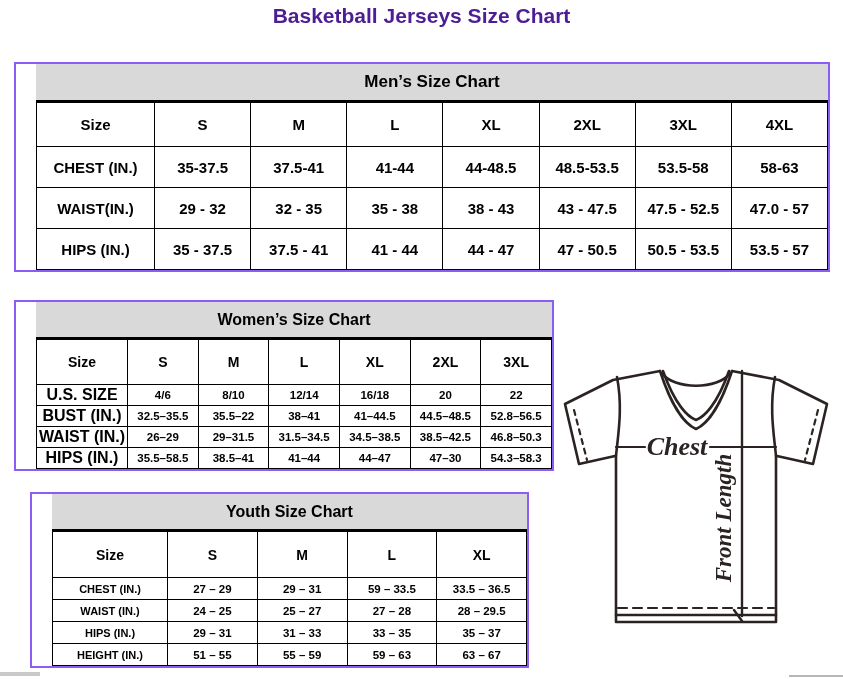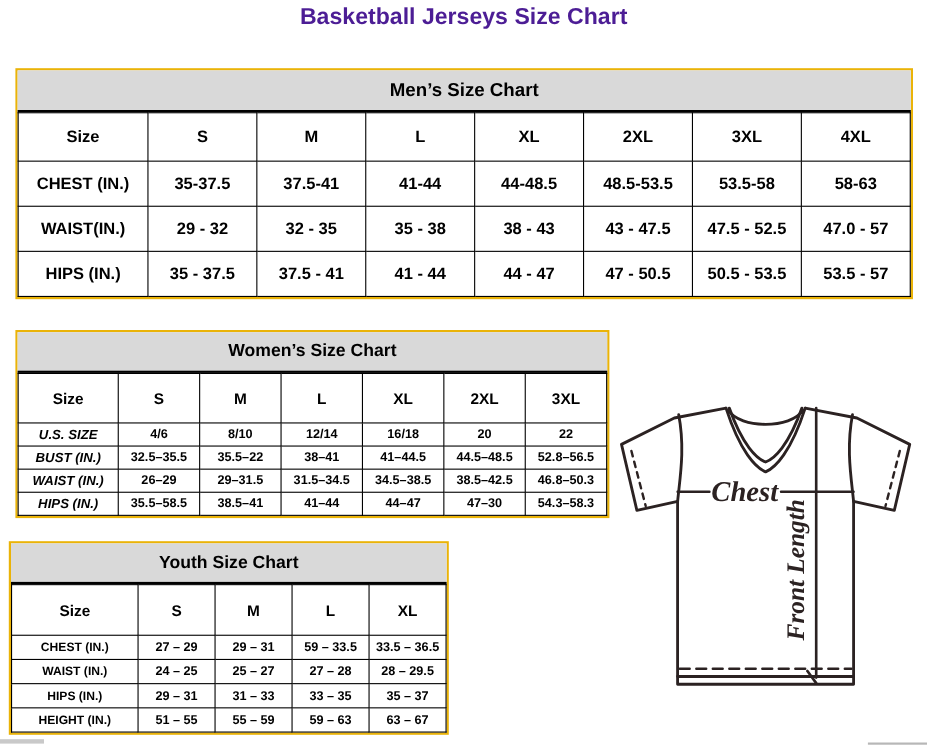--- a/index.html
+++ b/index.html
@@ -6,21 +6,21 @@
   body{
     width:843px;height:679px;position:relative;background:#ffffff;
     font-family:"Liberation Sans","DejaVu Sans",sans-serif;
     overflow:hidden;
   }
   .page-title{
     position:absolute;left:0;top:4px;width:843px;text-align:center;
     font-size:21px;font-weight:bold;color:#4c1d95;letter-spacing:0px;
   }
   .chart-block{
-    position:absolute;border:2px solid #eab308;background:#fff;box-sizing:border-box;
+    position:absolute;border:2px solid #8b5cf6;background:#fff;box-sizing:border-box;padding-left:20px;
   }
   .chart-title{
     background:#d9d9d9;border-bottom:2px solid #000;text-align:center;
     font-weight:bold;color:#000;display:flex;align-items:center;justify-content:center;
   }
   table{width:100%;border-collapse:collapse;table-layout:fixed;}
   th,td{
     border:1px solid #000;text-align:center;vertical-align:middle;
     font-weight:bold;color:#000;padding:0;overflow:hidden;white-space:nowrap;
   }
@@ -29,23 +29,23 @@
   .men .chart-title{height:36px;font-size:17px;}
   .men th{height:43px;font-size:15px;}
   .men td{height:40px;font-size:15px;}
   .men th:first-child,.men td:first-child{width:117px;}
   
   .women{left:14px;top:300px;width:540px;}
   .women .chart-title{height:35px;font-size:16px;}
   .women th{height:44px;font-size:14px;}
   .women td{height:20px;font-size:11.5px;}
   .women th:first-child,.women td:first-child{width:90px;}
-  .women td:first-child{font-size:12px;font-style:italic;}
-  
-  .youth{left:8px;top:492px;width:400px;}
+  .women td:first-child{font-size:16px;}
+  
+  .youth{left:30px;top:492px;width:499px;}
   .youth .chart-title{height:35px;font-size:16px;}
   .youth th{height:45px;font-size:14px;}
   .youth td{height:21px;font-size:11.5px;}
   .youth th:first-child,.youth td:first-child{width:114px;}
   .youth td:first-child{font-size:11px;}
   
   .jersey{position:absolute;left:561px;top:363px;width:276px;height:290px;}
   .scroll-frag{position:absolute;background:#c9c9c9;}
   .scroll-frag.left{left:0;top:672px;width:40px;height:4px;}
   .scroll-frag.right{left:789px;top:675px;width:54px;height:2px;background:#b7b7b7;}

